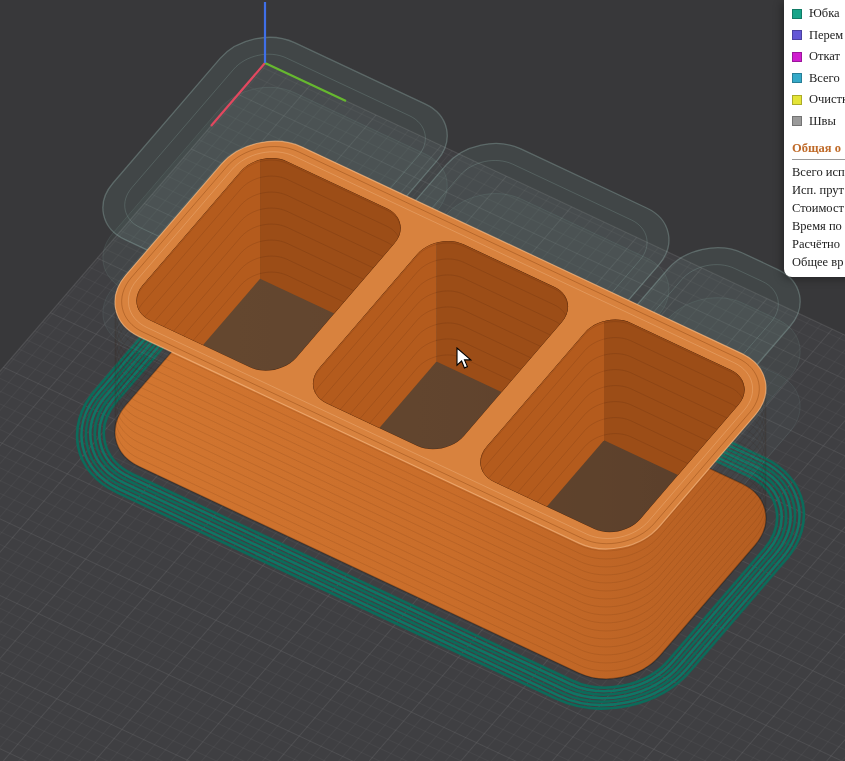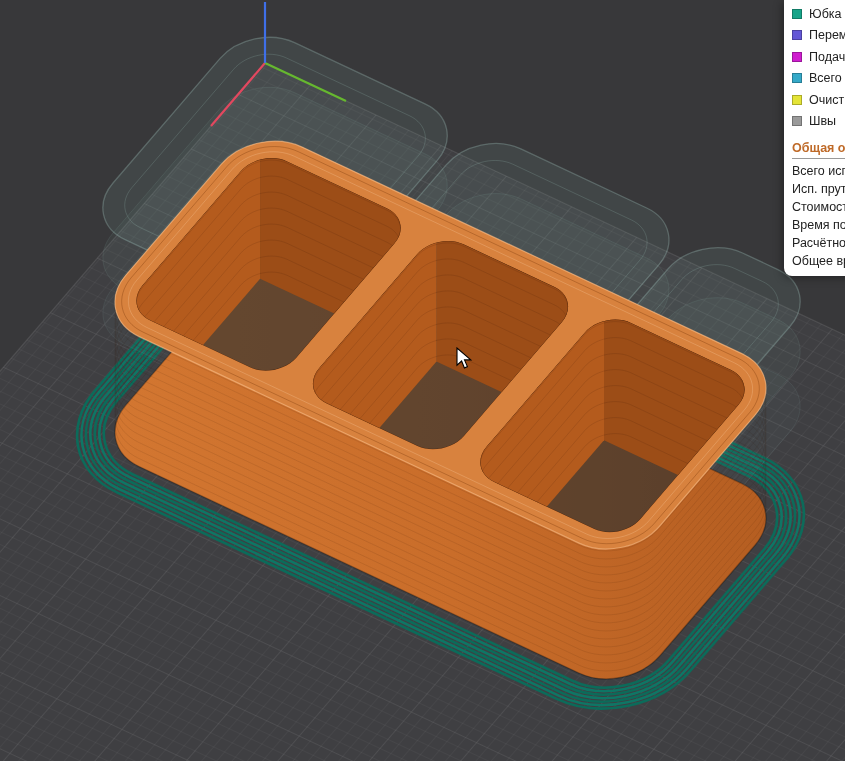--- a/index.html
+++ b/index.html
@@ -1,17 +1,17 @@
 <!DOCTYPE html>
 <html><head>
 <meta charset="utf-8">
 <style>
   html,body{margin:0;padding:0;background:#222;}
   .stage{position:relative;width:845px;height:761px;overflow:hidden;background:#38383a;
-         font-family:Liberation Sans, sans-serif;}
+         font-family:Liberation Serif, serif;}
   #scene{position:absolute;left:0;top:0;display:block;}
   .legend{position:absolute;left:784px;top:0;width:170px;background:#ffffff;
           border-radius:0 0 0 8px;box-shadow:-2px 2px 8px rgba(0,0,0,0.35);
           padding:3px 0 6px 8px;font-size:12.5px;color:#222;}
   .frow{display:flex;align-items:center;height:21.5px;gap:7px;white-space:nowrap;}
   .sw{width:10px;height:10px;flex:0 0 10px;border:1px solid rgba(0,0,0,0.25);box-sizing:border-box;}
   .lb{white-space:nowrap;}
   .sum-title{font-weight:bold;margin:9px 0 3px 0;padding-bottom:3px;border-bottom:1px solid #999;
              white-space:nowrap;}
   .srow{height:18px;line-height:18px;white-space:nowrap;}
@@ -153,21 +153,21 @@
         <div class="frow">
           <span class="sw" style="background: rgb(23, 164, 137);"></span>
           <span class="lb">Юбка</span>
         </div>
         <div class="frow">
           <span class="sw" style="background: rgb(100, 87, 214);"></span>
           <span class="lb">Перем</span>
         </div>
         <div class="frow">
           <span class="sw" style="background: rgb(207, 30, 207);"></span>
-          <span class="lb">Подач</span>
+          <span class="lb">Откат</span>
         </div>
         <div class="frow">
           <span class="sw" style="background: rgb(53, 169, 200);"></span>
           <span class="lb">Всего</span>
         </div>
         <div class="frow">
           <span class="sw" style="background: rgb(228, 228, 55);"></span>
           <span class="lb">Очистк</span>
         </div>
         <div class="frow">

